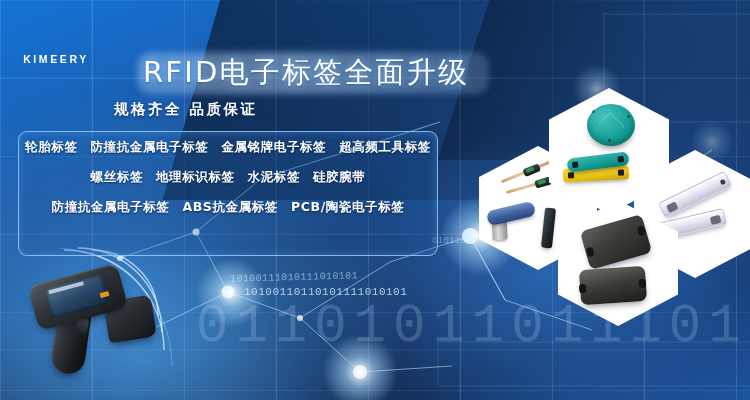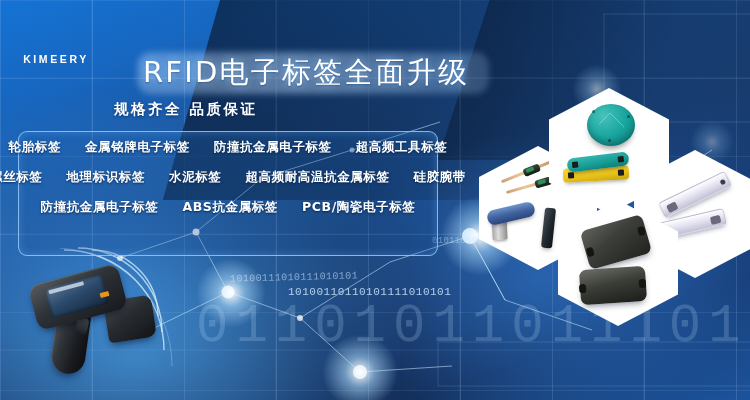--- a/index.html
+++ b/index.html
@@ -60,21 +60,21 @@
     font-family:"Liberation Mono","DejaVu Sans Mono",monospace;
     font-size:54px; letter-spacing:7px; font-weight:400;
     color:rgba(200,228,255,.20);
     white-space:nowrap; pointer-events:none;
   }
   .midbin {
     position:absolute; left:244px; top:286px;
     font-family:"Liberation Mono","DejaVu Sans Mono",monospace;
     font-size:11px; letter-spacing:.5px;
     color:rgba(215,238,255,.80);
-    white-space:nowrap; pointer-events:none;margin-left:44px;
+    white-space:nowrap; pointer-events:none;
   }
   .midbin2 {
     position:absolute; left:230px; top:272px;
     font-family:"Liberation Mono","DejaVu Sans Mono",monospace;
     font-size:10px; letter-spacing:.4px;
     color:rgba(215,238,255,.55);
     white-space:nowrap; pointer-events:none; transform:rotate(-1.5deg);
   }
   .lowbin {
     position:absolute; left:214px; top:352px;
@@ -138,21 +138,21 @@
   
   .listbox {
     position:absolute; left:18px; top:131px; width:420px; height:125px;
     border:1.5px solid rgba(150,205,255,.85);
     border-radius:9px;
     background:linear-gradient(180deg, rgba(28,96,175,.32) 0%, rgba(20,70,140,.22) 100%);
     box-shadow:0 0 9px rgba(120,190,255,.30) inset;
   }
   .listrow {
     height:30px; display:flex; align-items:center; justify-content:center;
-    gap:24px; white-space:nowrap;
+    gap:13px; white-space:nowrap;
   }
   .listrow .it {
     font-size:12.5px; font-weight:700; color:#ffffff;
     letter-spacing:.6px;
     text-shadow:0 1px 2px rgba(0,30,70,.85);
     font-family:"DejaVu Sans",sans-serif;
   }
 
   
   .hex {
@@ -391,30 +391,29 @@
   <div class="title-wrap">
     <div class="title-band"></div>
     <div class="title">RFID电子标签全面升级</div>
   </div>
   <div class="subtitle">规格齐全    品质保证</div>
 
   <div class="listbox">
 
     <div class="listrow">
       <span class="it">轮胎标签</span>
+      <span class="it">防撞抗金属电子标签</span>
       <span class="it">金属铭牌电子标签</span>
-      <span class="it">防撞抗金属电子标签</span>
       <span class="it">超高频工具标签</span>
     </div>
 
     <div class="listrow">
       <span class="it">螺丝标签</span>
       <span class="it">地理标识标签</span>
       <span class="it">水泥标签</span>
-      <span class="it">超高频耐高温抗金属标签</span>
       <span class="it">硅胶腕带</span>
     </div>
 
     <div class="listrow">
       <span class="it">防撞抗金属电子标签</span>
       <span class="it">ABS抗金属标签</span>
       <span class="it">PCB/陶瓷电子标签</span>
     </div>
 
     <div class="listrow">

